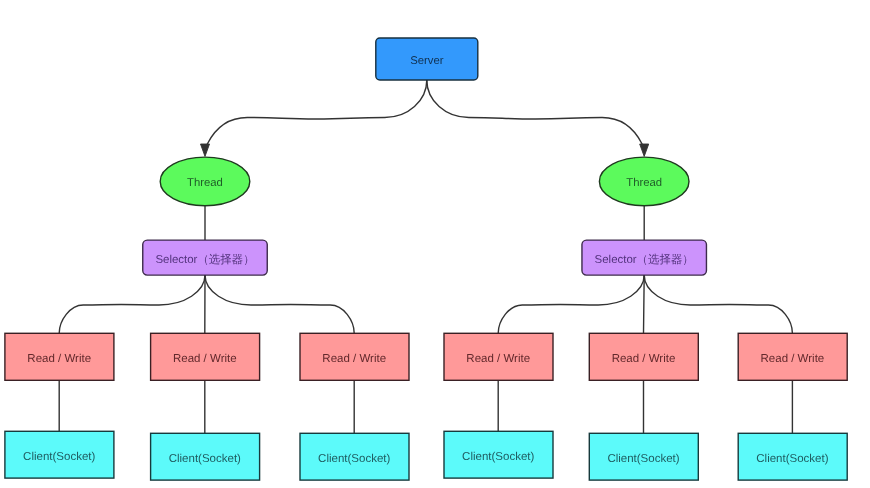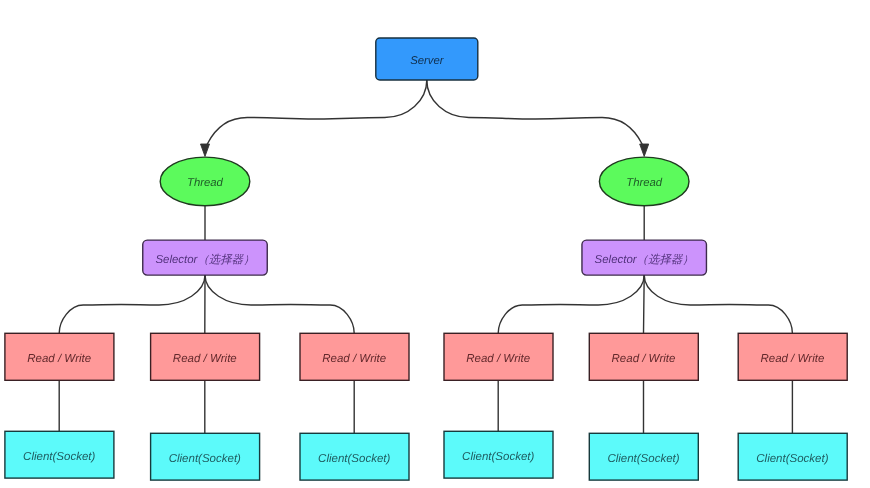--- a/index.html
+++ b/index.html
@@ -1,19 +1,19 @@
 <!DOCTYPE html>
 <html><head>
 <meta charset="utf-8">
 <title>NIO Reactor Thread Model Diagram</title>
 <style>
   html, body { margin:0; padding:0; background:#ffffff; }
   body { width:870px; height:488px; overflow:hidden;
          font-family:"Liberation Sans", sans-serif; }
-  #canvas { position:relative; width:870px; height:488px; background:#ffffff;font-style:italic; }
+  #canvas { position:relative; width:870px; height:488px; background:#ffffff; }
   #canvas svg { position:absolute; left:0; top:0; display:block; }
   .edge { fill:none; stroke-linecap:round; }
   .arrowhead { stroke-linejoin:miter; }
   .node-label { text-anchor:middle; font-family:"Liberation Sans", sans-serif;
                 -webkit-font-smoothing:antialiased; text-rendering:geometricPrecision; }
 </style>
 </head>
 <body>
 
 <div id="canvas">

